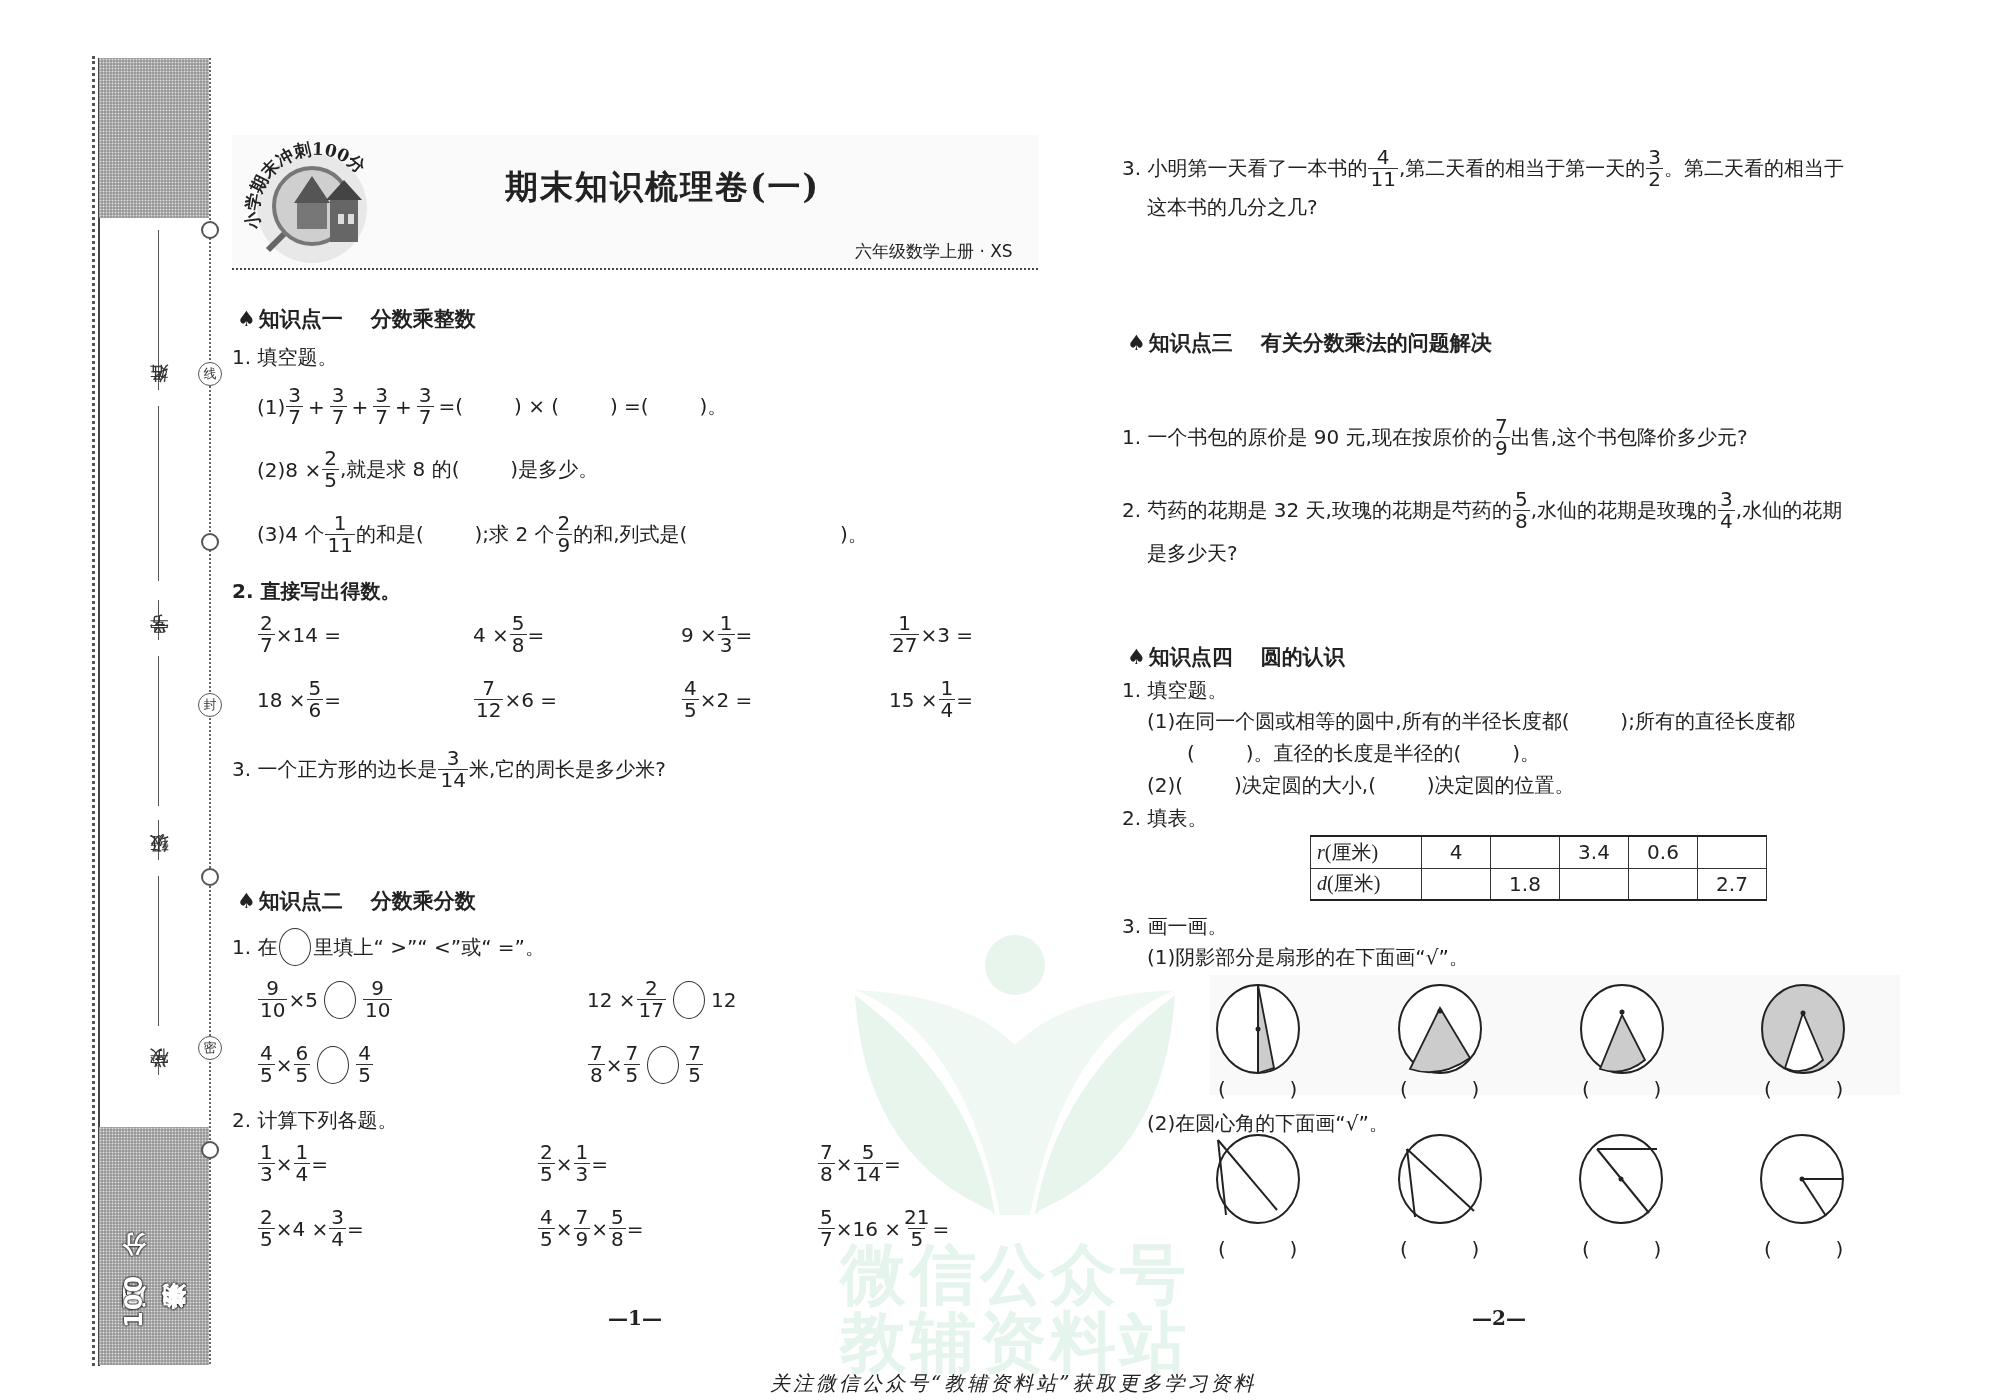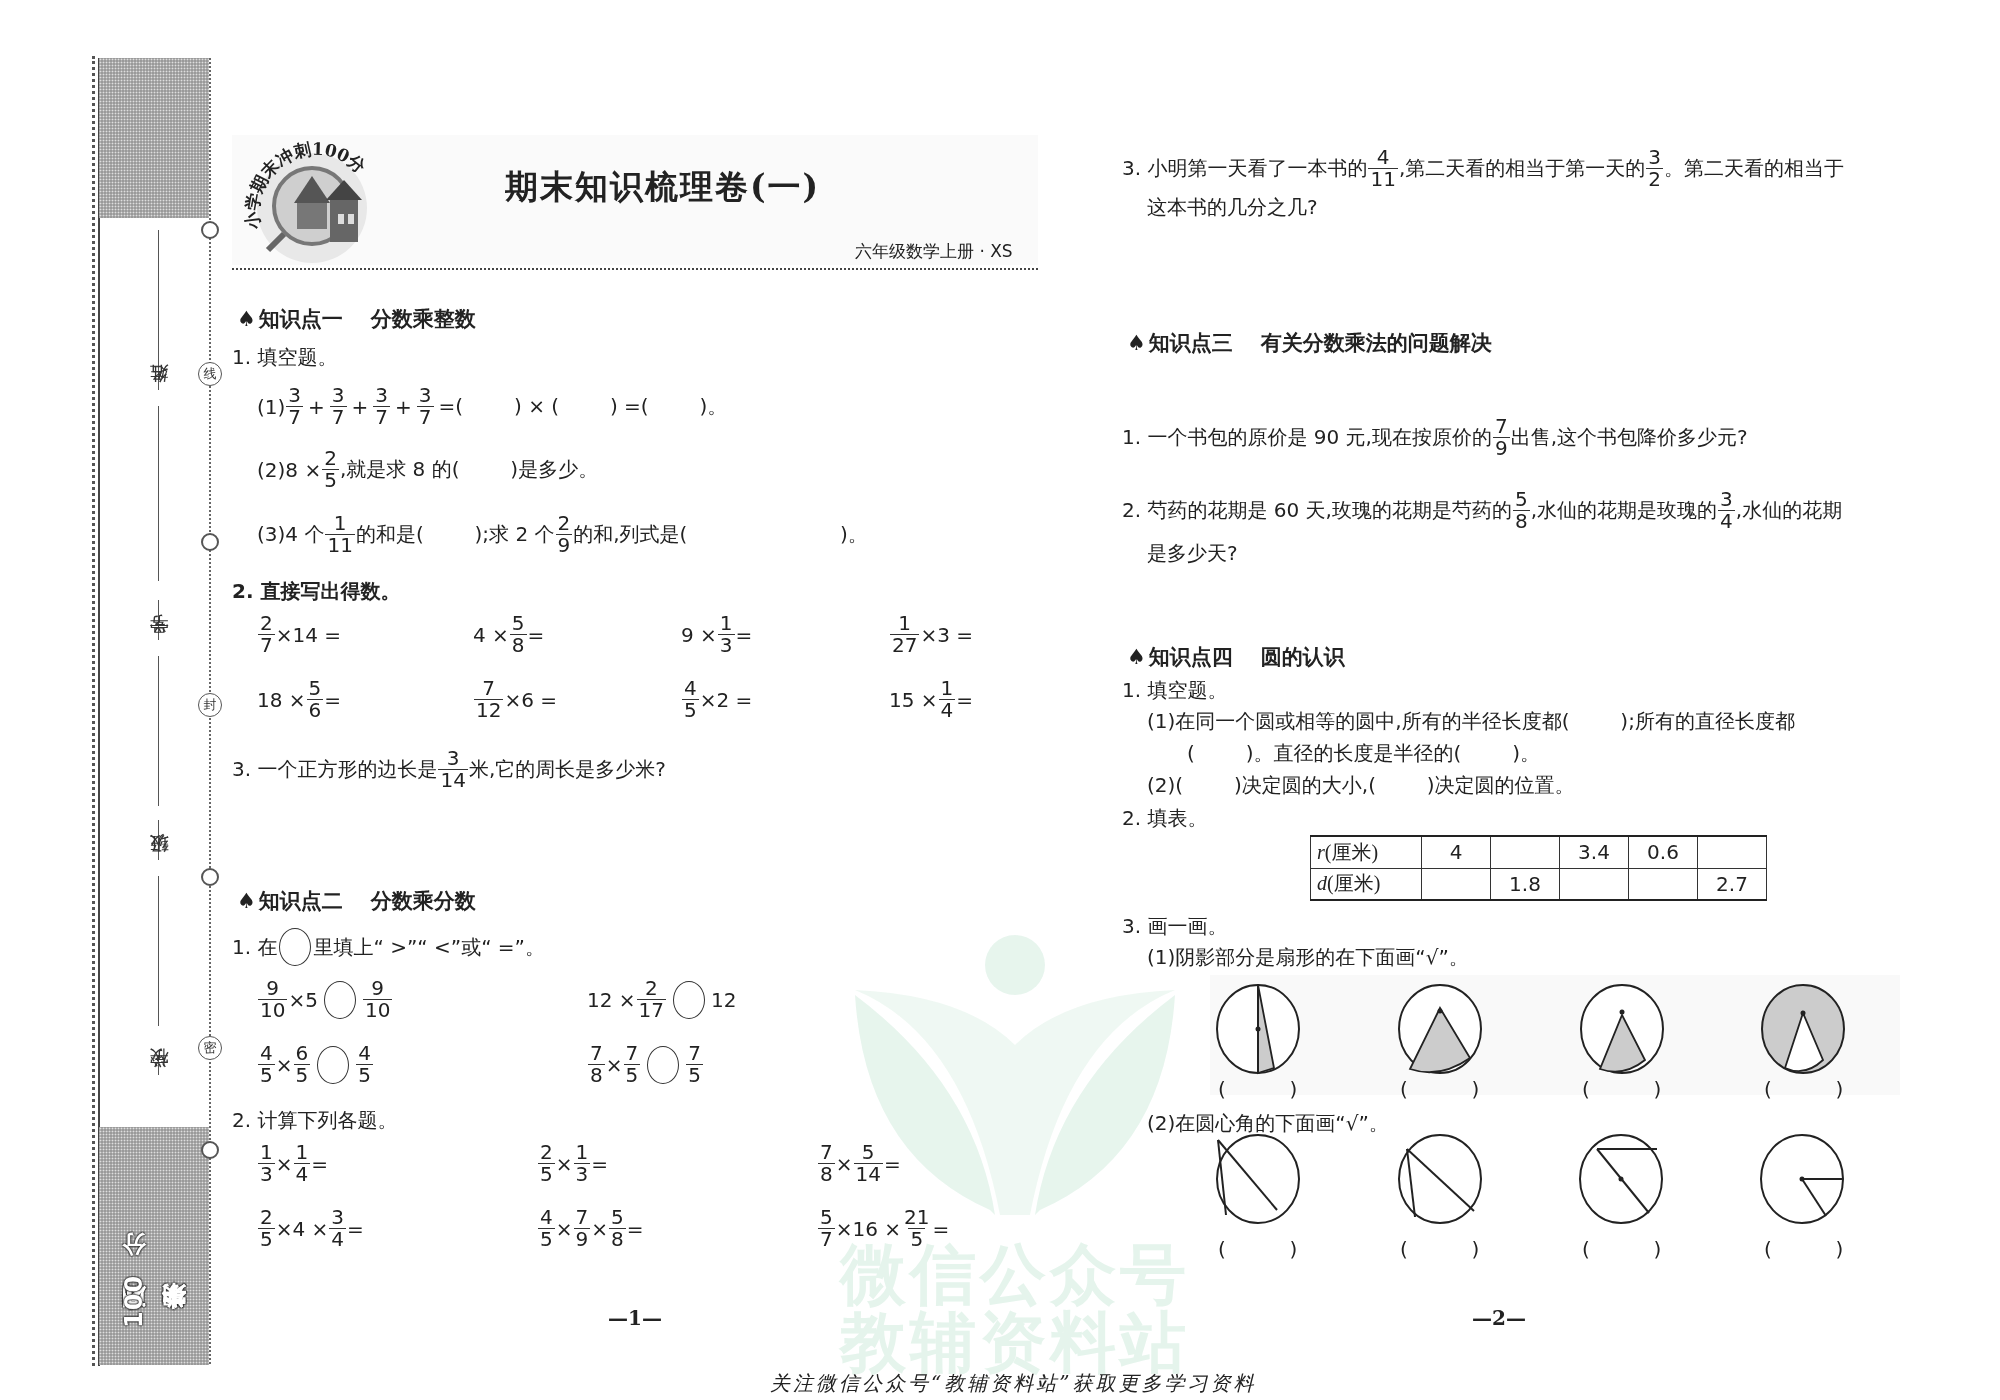--- a/index.html
+++ b/index.html
@@ -442,21 +442,21 @@
 </div>
 <div class="abs q" style="left:1122px; top:368px;margin-top:48px;">
   <span>1. 一个书包的原价是 90 元,现在按原价的</span>
   <span class="frac">
       <span class="n">7</span>
       <span class="d">9</span>
     </span>
   <span>出售,这个书包降价多少元?</span>
 </div>
 <div class="abs q" style="left:1122px; top:489px;">
-  <span>2. 芍药的花期是 60 天,玫瑰的花期是芍药的</span>
+  <span>2. 芍药的花期是 32 天,玫瑰的花期是芍药的</span>
   <span class="frac">
       <span class="n">5</span>
       <span class="d">8</span>
     </span>
   <span>,水仙的花期是玫瑰的</span>
   <span class="frac">
       <span class="n">3</span>
       <span class="d">4</span>
     </span>
   <span>,水仙的花期</span>

